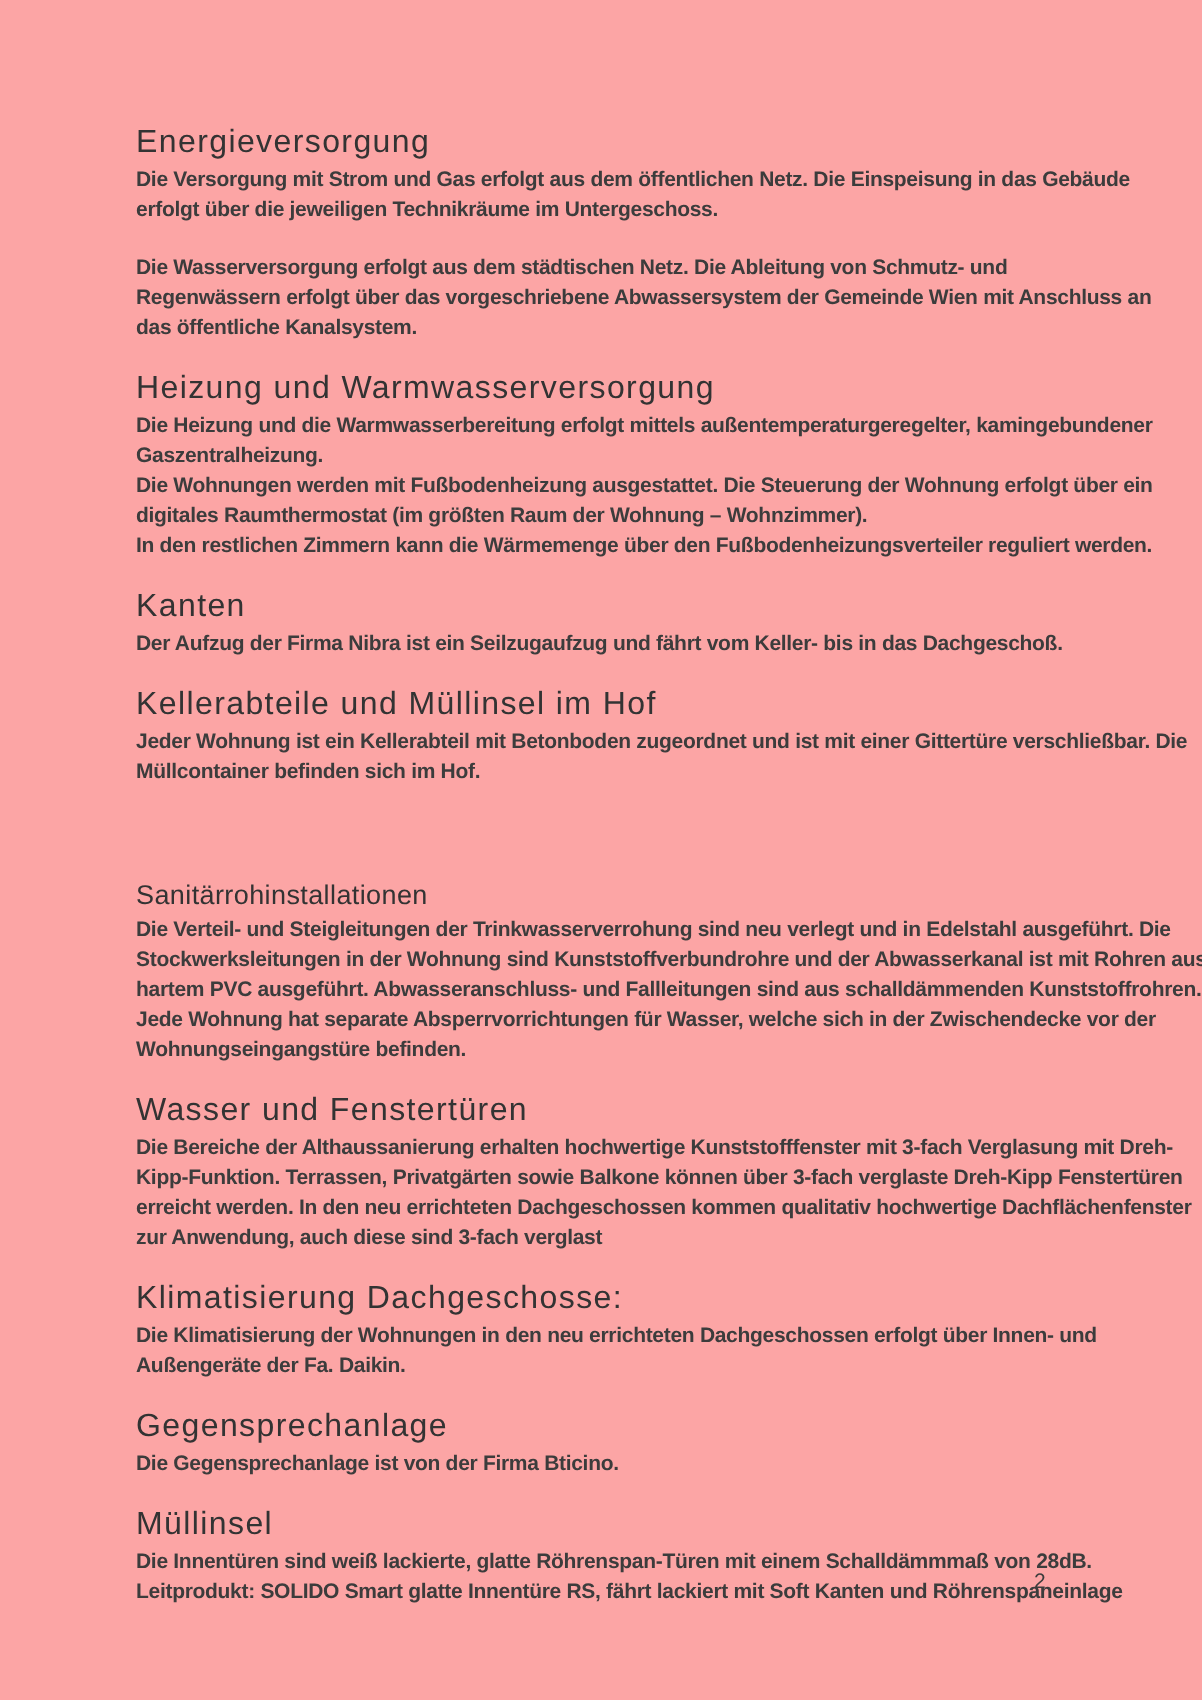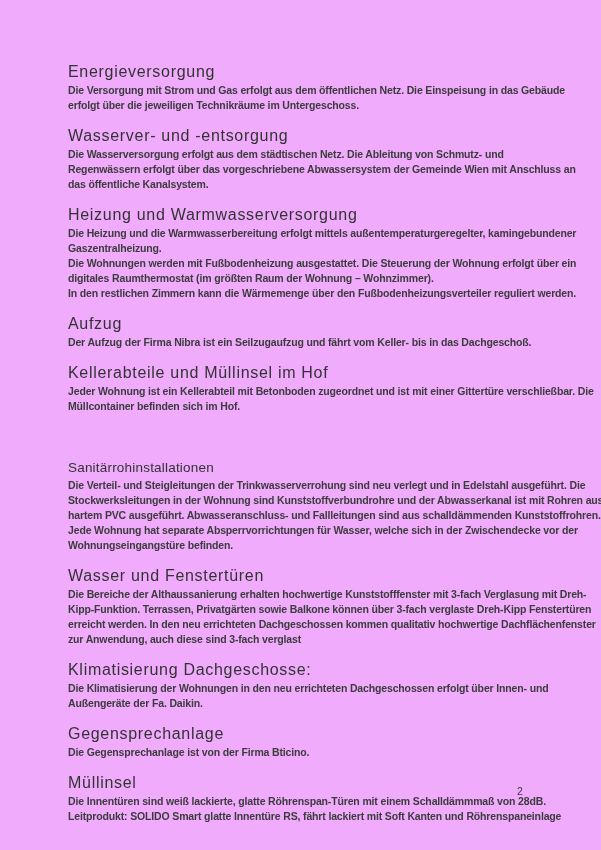--- a/index.html
+++ b/index.html
@@ -4,21 +4,21 @@
 <style>
   html, body { margin: 0; padding: 0; }
   body {
     width: 601px; height: 850px;
     background: #ffffff;
     font-family: "Liberation Sans", sans-serif;
   }
   .page {
     position: relative;
     width: 601px; height: 850px;
-    background: #f0abfc;
+    background: #fca5a5;
     overflow: hidden;
   }
   .content {
     position: absolute;
     left: 68px; top: 63px;
     width: 510px;
   }
   .doc-section + .doc-section { margin-top: 14px; }
   .heading {
     margin: 0 0 3px 0;
@@ -54,35 +54,34 @@
 <body>
 
 <div class="page">
   <main class="content" id="sections">
       <section class="doc-section">
         <h2 class="heading">Energieversorgung</h2>
         <p class="body-text">Die Versorgung mit Strom und Gas erfolgt aus dem öffentlichen Netz. Die Einspeisung in das Gebäude
 erfolgt über die jeweiligen Technikräume im Untergeschoss.</p>
       </section>
       <section class="doc-section">
-        <h2 class="heading">Wasserver- und -entsorgung</h2>
         <p class="body-text">Die Wasserversorgung erfolgt aus dem städtischen Netz. Die Ableitung von Schmutz- und
 Regenwässern erfolgt über das vorgeschriebene Abwassersystem der Gemeinde Wien mit Anschluss an
 das öffentliche Kanalsystem.</p>
       </section>
       <section class="doc-section">
         <h2 class="heading">Heizung und Warmwasserversorgung</h2>
         <p class="body-text">Die Heizung und die Warmwasserbereitung erfolgt mittels außentemperaturgeregelter, kamingebundener
 Gaszentralheizung.</p>
         <p class="body-text">Die Wohnungen werden mit Fußbodenheizung ausgestattet. Die Steuerung der Wohnung erfolgt über ein
 digitales Raumthermostat (im größten Raum der Wohnung – Wohnzimmer).</p>
         <p class="body-text">In den restlichen Zimmern kann die Wärmemenge über den Fußbodenheizungsverteiler reguliert werden.</p>
       </section>
       <section class="doc-section">
-        <h2 class="heading">Aufzug</h2>
+        <h2 class="heading">Kanten</h2>
         <p class="body-text">Der Aufzug der Firma Nibra ist ein Seilzugaufzug und fährt vom Keller- bis in das Dachgeschoß.</p>
       </section>
       <section class="doc-section">
         <h2 class="heading">Kellerabteile und Müllinsel im Hof</h2>
         <p class="body-text">Jeder Wohnung ist ein Kellerabteil mit Betonboden zugeordnet und ist mit einer Gittertüre verschließbar. Die
 Müllcontainer befinden sich im Hof.</p>
       </section>
       <section class="doc-section">
         <h2 class="heading small">Sanitärrohinstallationen</h2>
         <p class="body-text">Die Verteil- und Steigleitungen der Trinkwasserverrohung sind neu verlegt und in Edelstahl ausgeführt. Die

